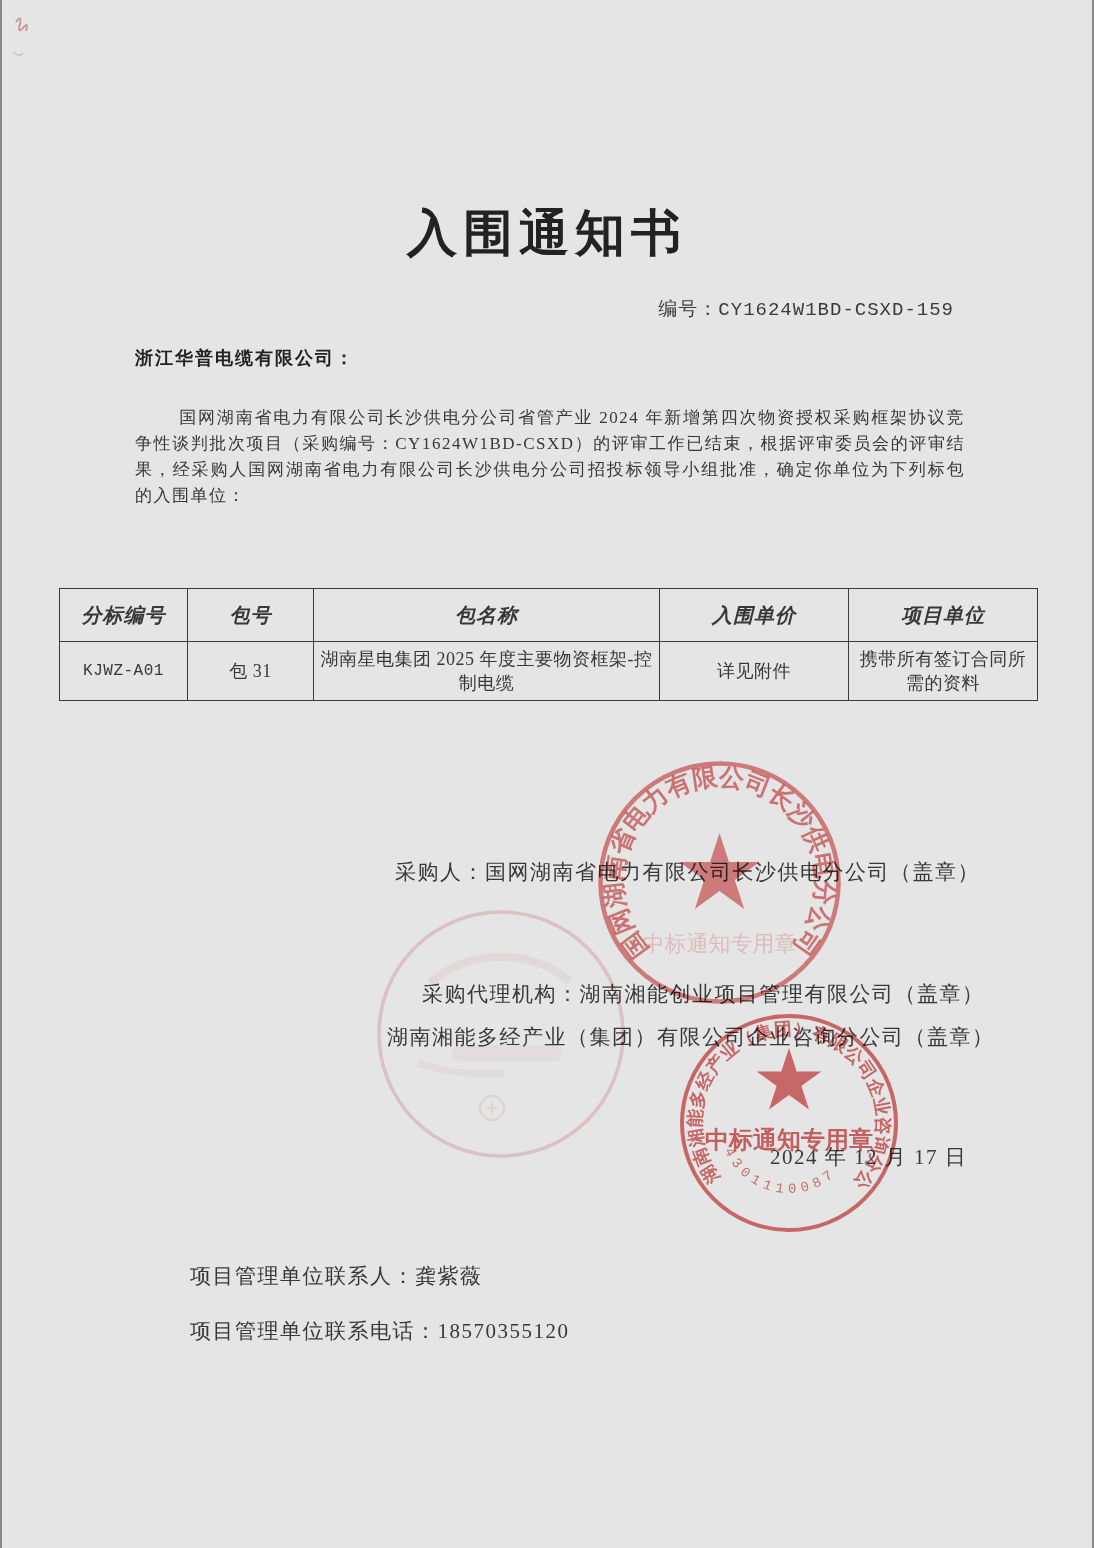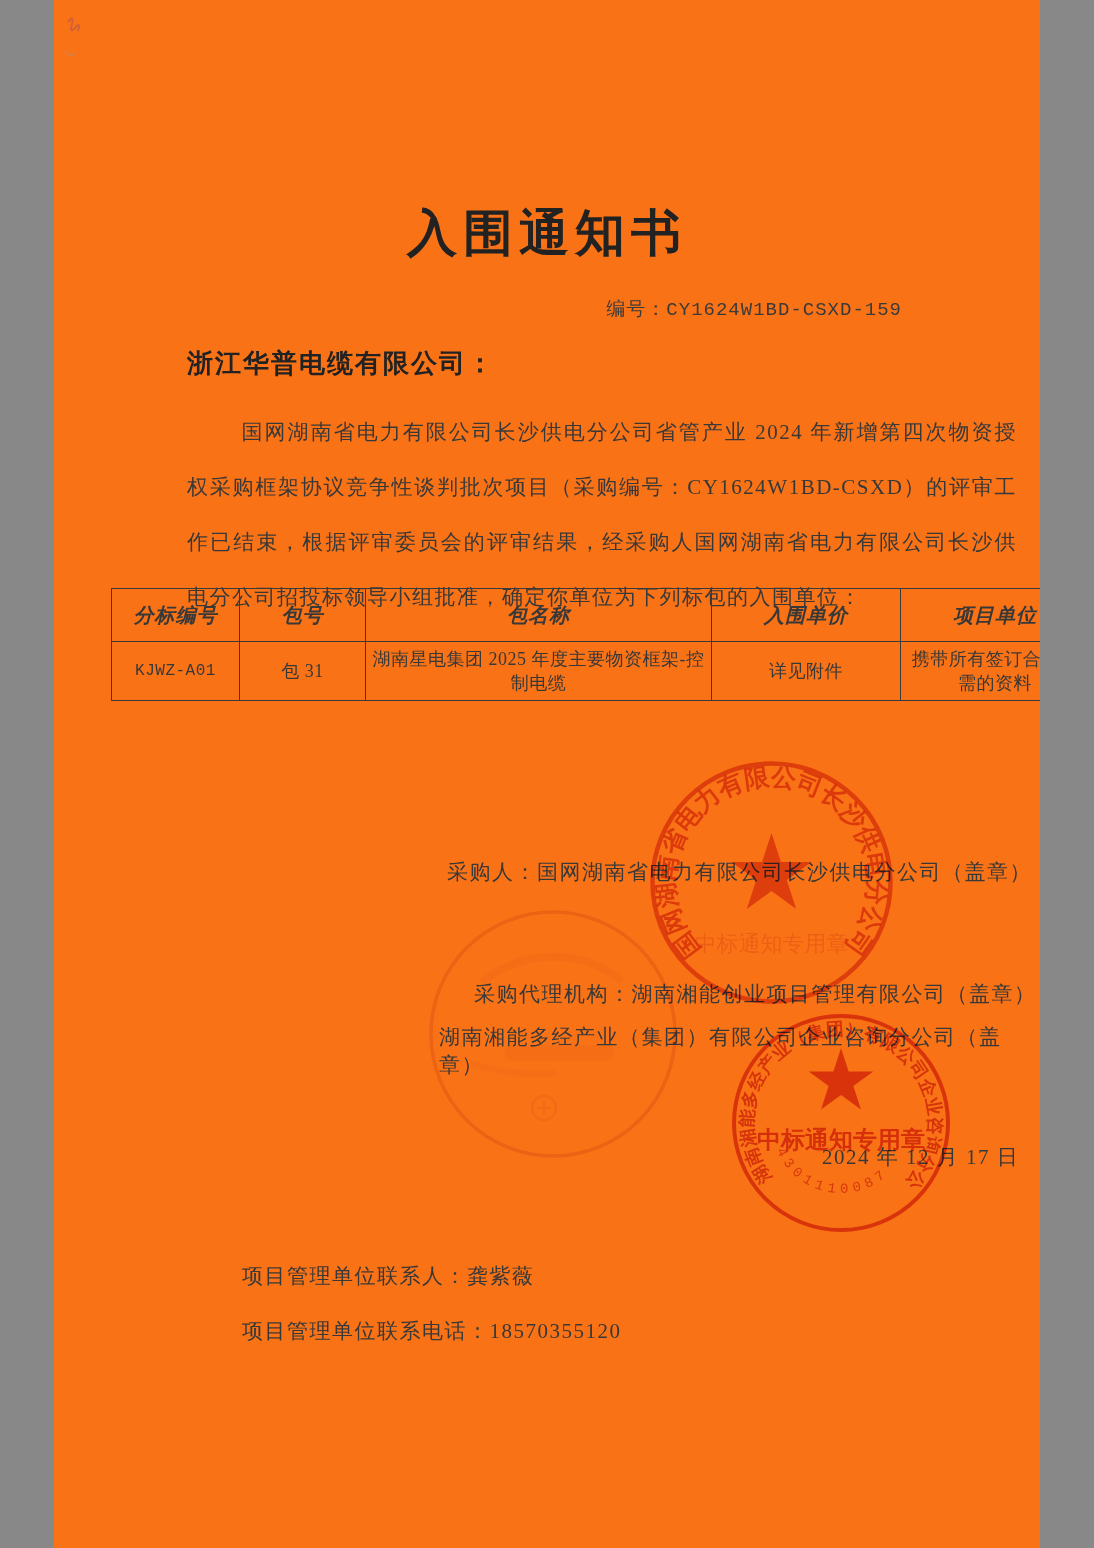--- a/index.html
+++ b/index.html
@@ -1,43 +1,43 @@
 <!DOCTYPE html>
 <html><head>
 <meta charset="utf-8">
 <style>
   html,body{margin:0;padding:0;background:#888;}
   .page{
     position:relative;
-    width:986px;height:1548px;
+    width:1090px;height:1548px;
     margin:0 auto;
-    background:#f97316;
+    background:#e5e5e5;
     font-family:"Liberation Serif", serif;
     color:#2e2e2e;
     overflow:hidden;
   }
   .abs{position:absolute;}
   .doc-title{
     top:200px;left:0;width:100%;
     text-align:center;
     font-size:50px;font-weight:bold;color:#222;
     letter-spacing:6px;
   }
   .number-line{
     top:296px;right:138px;
     font-size:19px;color:#3a3a3a;letter-spacing:1px;
   }
   .mono{font-family:"Liberation Mono", monospace;}
   .recipient{
     top:346px;left:133px;
-    font-size:26px;font-weight:bold;color:#222;letter-spacing:2px;
+    font-size:18px;font-weight:bold;color:#222;letter-spacing:2px;
   }
   .body-para{
     left:133px;width:830px;
-    font-size:21px;line-height:55px;
+    font-size:17px;line-height:26px;
     text-align:justify;
     text-indent:2.6em;
     letter-spacing:1.5px;
     color:#383838;
   }
   .para1{top:405px;}
   .para2{top:693px;}
   table.pkg{
     position:absolute;top:588px;left:57px;
     width:978px;

